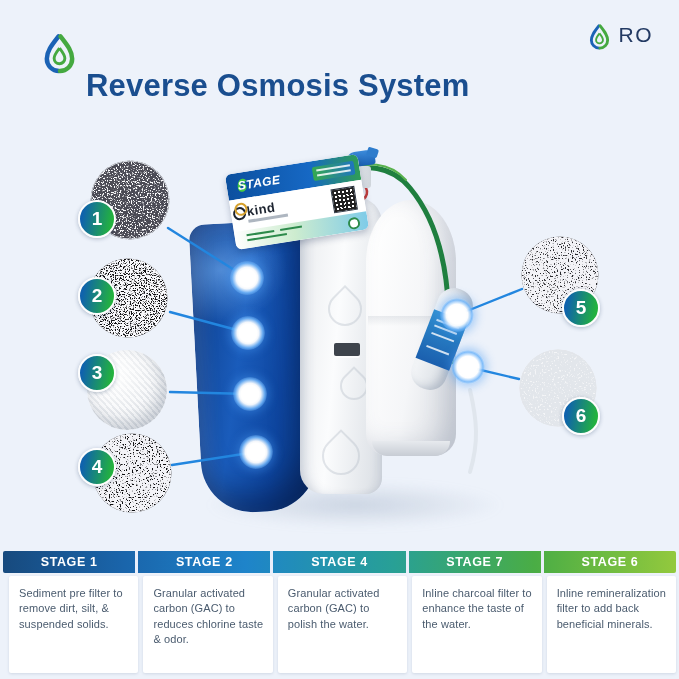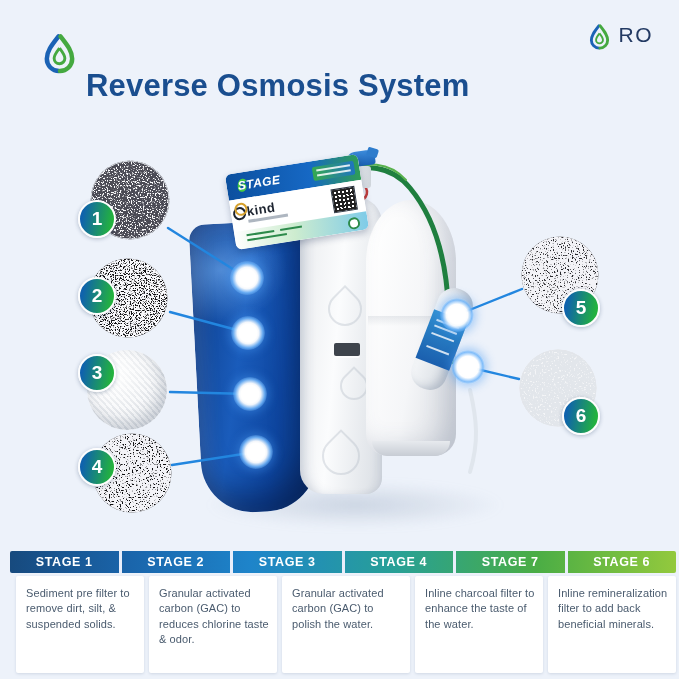--- a/index.html
+++ b/index.html
@@ -86,21 +86,21 @@
     background:
       radial-gradient(55px 55px at 35% 30%,rgba(255,255,255,.95),rgba(228,231,236,.35)),
       repeating-linear-gradient(48deg,#ffffff 0 2.5px,#d6dadf 2.5px 4.5px),
       repeating-linear-gradient(-48deg,#f5f6f8 0 2.5px,#dde0e5 2.5px 4.5px);
     box-shadow:inset -5px -7px 14px rgba(140,150,165,.4);}
   .badge{width:34px;height:34px;margin:-19px 0 0 -19px;border-radius:50%;border:2px solid #fdfdfd;
     background:linear-gradient(100deg,#0f62ad 12%,#23b23e 88%);
     display:flex;align-items:center;justify-content:center;
     color:#fff;font-size:19px;font-weight:700;box-shadow:0 1px 4px rgba(20,50,90,.3);}
   
-  .table{position:absolute;left:10px;right:3px;top:551px;}
+  .table{position:absolute;left:3px;right:3px;top:551px;}
   .bar{height:22px;display:flex;border-radius:2px;
     background:linear-gradient(90deg,#174a7e 0%,#1a65ab 18%,#1e84ca 36%,#28a096 58%,#4aad45 79%,#93c93d 100%);}
   .bar-cell{flex:1;color:#fff;font-weight:700;font-size:12.5px;letter-spacing:.6px;
     text-align:center;line-height:22px;border-right:3px solid #e9eefb;}
   .bar-cell:last-child{border-right:none;}
   .cards{display:flex;gap:5px;margin-top:3px;padding-left:6px;}
   .card{flex:1;background:#fff;height:97px;border-radius:2px;
     box-shadow:0 1px 3px rgba(50,70,110,.15);padding:10px 7px 8px 10px;box-sizing:border-box;}
   .card p{margin:0;font-size:11px;line-height:1.4;color:#4a5b6e;letter-spacing:.1px;}
 </style>
@@ -267,21 +267,20 @@
       </div>
     <div class="badge" style="left:581px;top:276px;">
         <span>6</span>
       </div>
   </div>
 
   <div class="table">
     <div class="bar">
       <div class="bar-cell">STAGE 1</div>
       <div class="bar-cell">STAGE 2</div>
-      <div class="bar-cell">STAGE 3</div>
       <div class="bar-cell">STAGE 4</div>
       <div class="bar-cell">STAGE 7</div>
       <div class="bar-cell">STAGE 6</div>
     </div>
     <div class="cards">
       <div class="card">
           <p>Sediment pre filter to remove dirt, silt, &amp; suspended solids.</p>
         </div>
       <div class="card">
           <p>Granular activated carbon (GAC) to reduces chlorine taste &amp; odor.</p>

